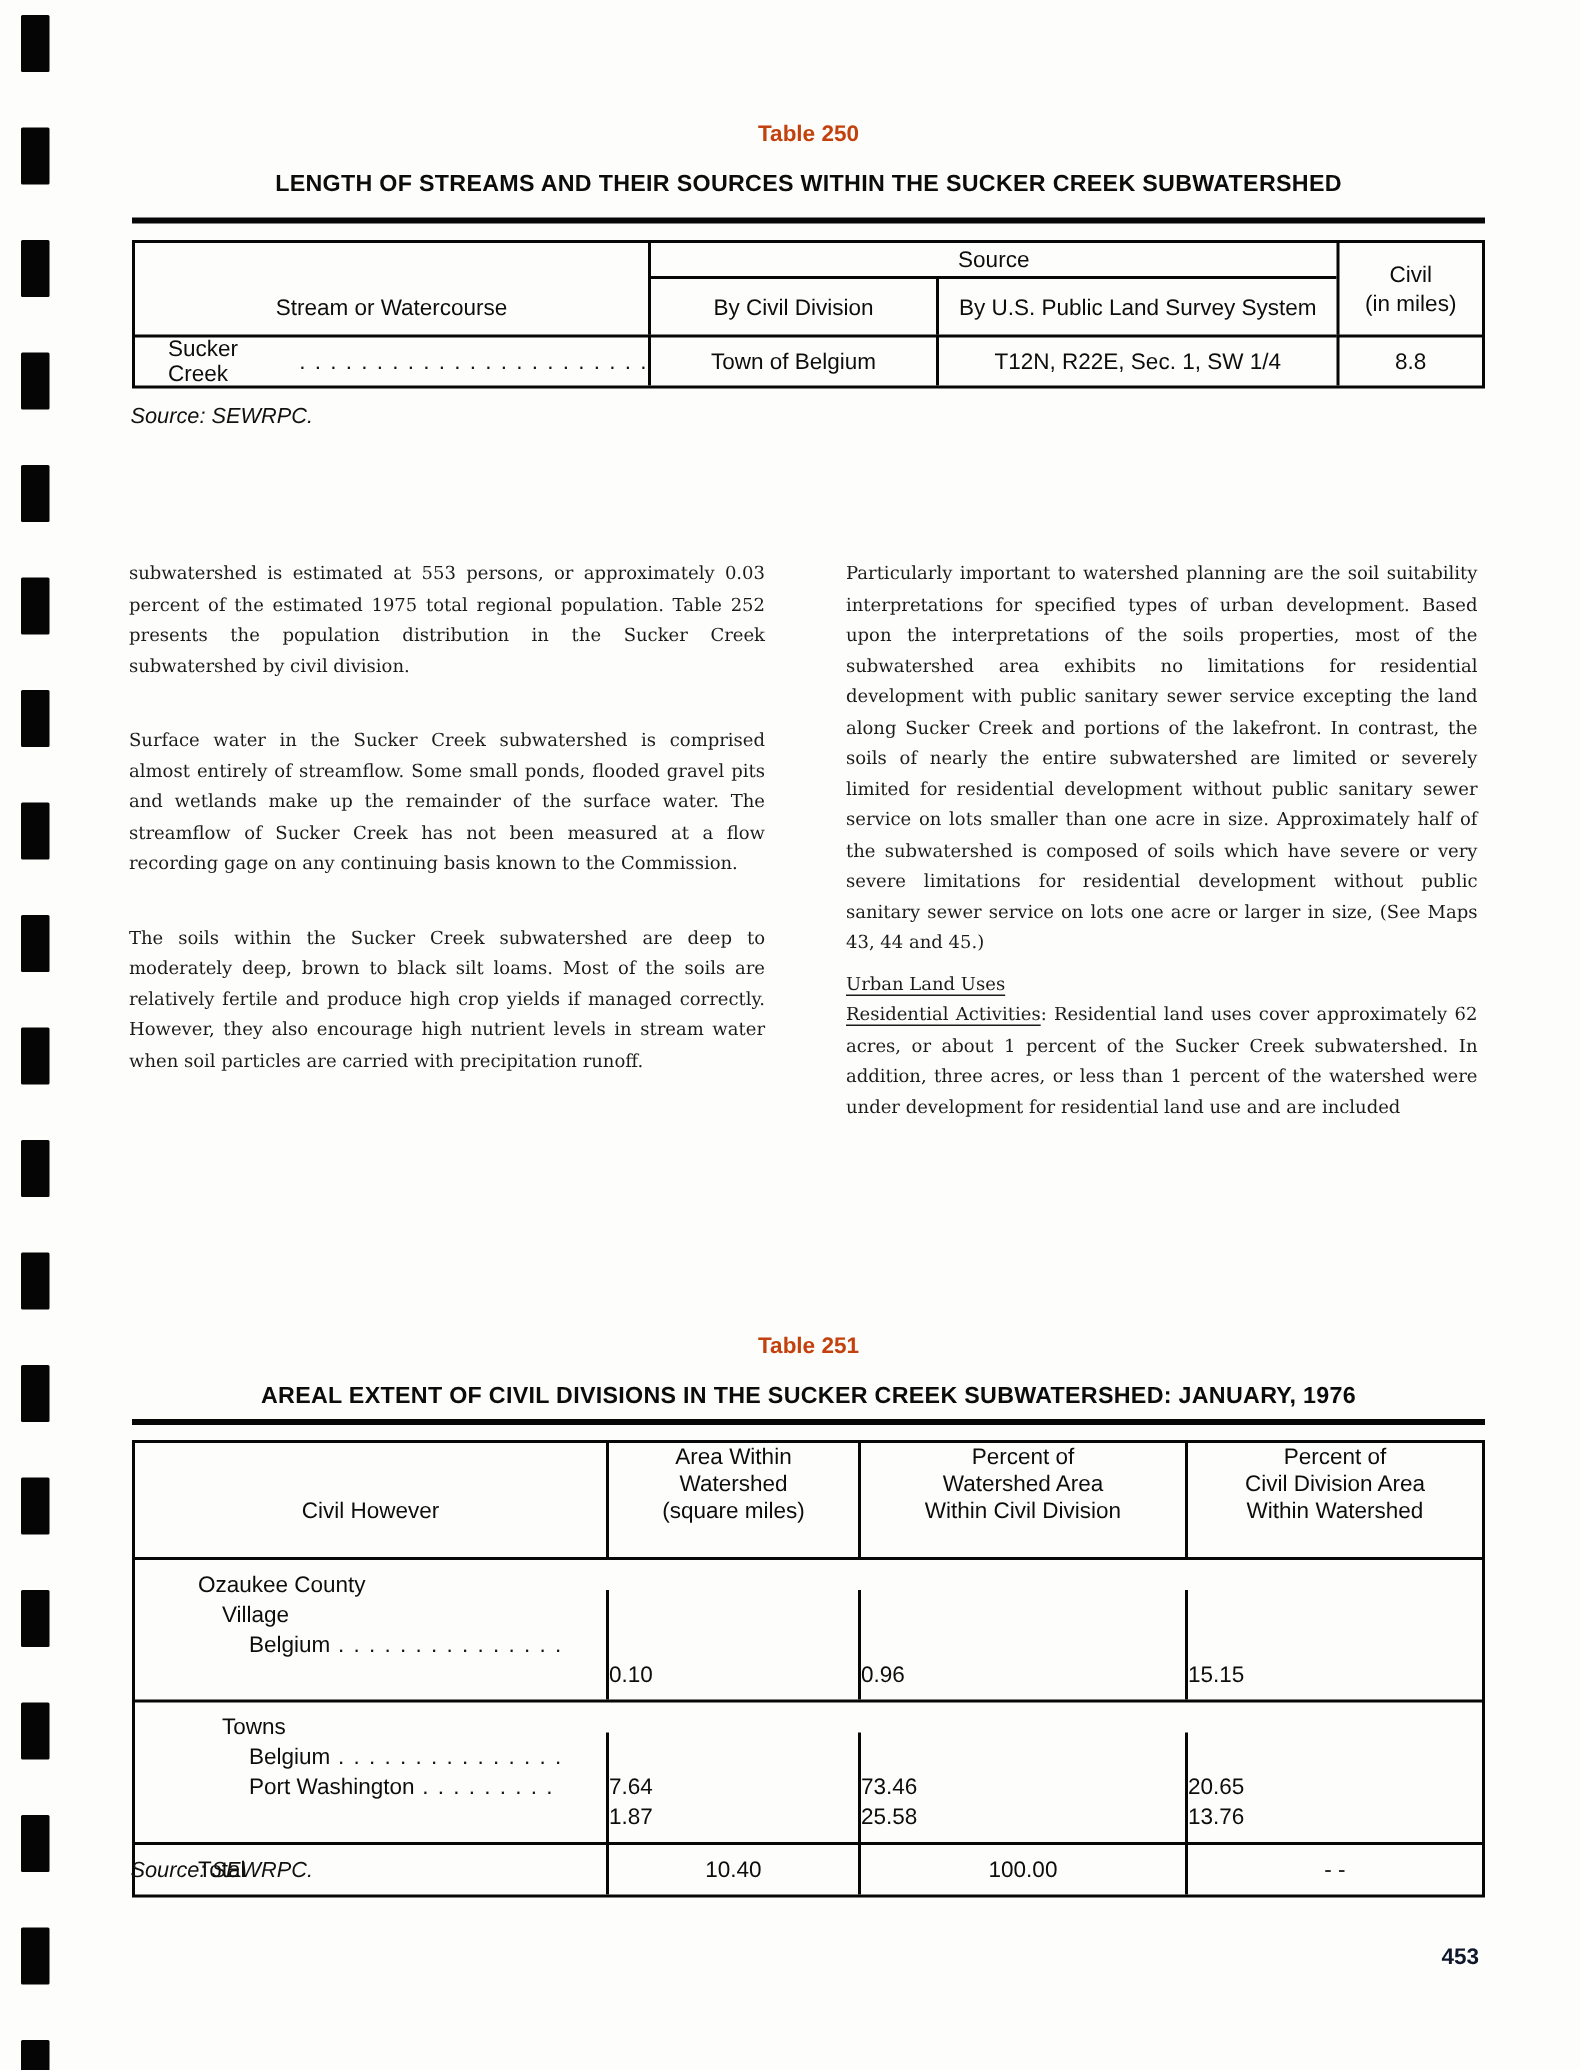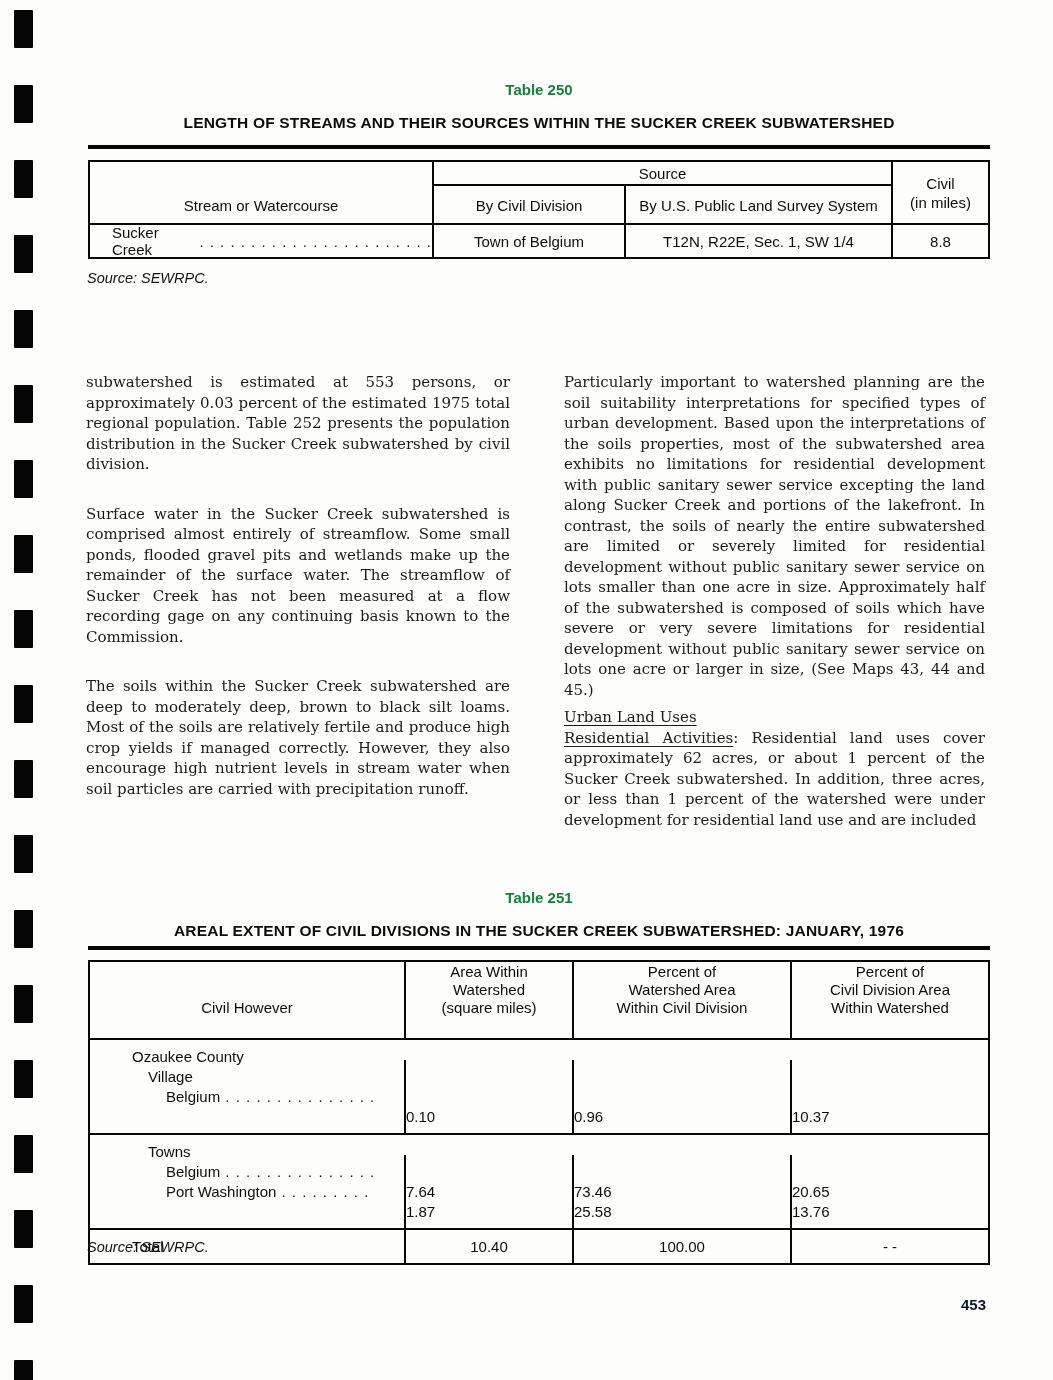--- a/index.html
+++ b/index.html
@@ -5,21 +5,21 @@
   * { margin:0; padding:0; box-sizing:border-box; }
   html,body { background:#e8e8e6; }
   .page {
     position:relative; width:1053px; height:1380px;
     background:#fdfdfc; overflow:hidden; margin:0 auto;
     color:#141414;
   }
   
   .bmark { position:absolute; left:14px; width:19px; height:38px; background:#050505; border-radius:1px; }
   .caption { position:absolute; left:88px; width:902px; text-align:center;
-             font:bold 15px/18px "Liberation Sans", sans-serif; color:#15803d; }
+             font:bold 15px/18px "Liberation Sans", sans-serif; color:#c2410c; }
   .ttitle  { position:absolute; left:88px; width:902px; text-align:center;
              font:bold 15.5px/18px "Liberation Sans", sans-serif; letter-spacing:0.2px; color:#0c0c0c; }
   .rule { position:absolute; left:88px; width:902px; height:4px; background:#070707; }
   .srcnote { position:absolute; left:87px; font:italic 14.5px/18px "Liberation Sans", sans-serif; color:#111; }
 
   
   .t250 { position:absolute; left:88px; top:160px; width:902px;
           border:2px solid #070707; display:grid;
           grid-template-columns:342px 192px 267px 97px;
           grid-template-rows:24px 37px 34px;
@@ -33,21 +33,21 @@
   .h-len     { grid-column:4; grid-row:1/3; border-left:2px solid #070707; align-items:center; justify-content:center;
                text-align:center; white-space:pre-line; line-height:19px; }
   .b0 { grid-column:1; grid-row:3; border-top:2px solid #070707; align-items:center; padding-left:22px; }
   .b1 { grid-column:2; grid-row:3; border-top:2px solid #070707; border-left:2px solid #070707; align-items:center; justify-content:center; }
   .b2 { grid-column:3; grid-row:3; border-top:2px solid #070707; border-left:2px solid #070707; align-items:center; justify-content:center; }
   .b3 { grid-column:4; grid-row:3; border-top:2px solid #070707; border-left:2px solid #070707; align-items:center; justify-content:center; }
   .dots { letter-spacing:1px; white-space:pre; color:#141414; }
 
   
   .col { position:absolute; top:372px; font-family:"DejaVu Serif", serif;
-         font-size:15px; line-height:20.5px; text-align:justify; color:#1b1b1b; }
+         font-size:12px; line-height:20.5px; text-align:justify; color:#1b1b1b; }
   .col-left  { left:86px;  width:424px; }
   .col-right { left:564px; width:421px; }
   .col p { margin:0 0 29px 0; }
   .col p:last-child { margin-bottom:0; }
   .bheading { font-family:"DejaVu Serif", serif; text-decoration:underline; text-underline-offset:3px; margin-top:7px; }
   .ulead { text-decoration:underline; text-underline-offset:3px; }
   .p-tight { margin:0 !important; }
 
   
   .t251 { position:absolute; left:88px; top:960px; width:902px;
@@ -159,21 +159,21 @@
         <div class="ln">0.10</div>
       </div>
       <div class="vcell val">
         <div class="ln"></div>
           <div class="ln"></div>
         <div class="ln">0.96</div>
       </div>
       <div class="vcell val">
         <div class="ln"></div>
           <div class="ln"></div>
-        <div class="ln">10.37</div>
+        <div class="ln">15.15</div>
       </div>
     </div>
 
     <div class="sect grp">
       <div>
         <div class="ln lvl1">Towns</div>
         <div class="ln lvl2"><span>Belgium</span><span class="dots"> . . . . . . . . . . . . . . .</span></div>
         <div class="ln lvl2"><span>Port Washington</span><span class="dots"> . . . . . . . . .</span></div>
       </div>
       <div class="vcell val">

